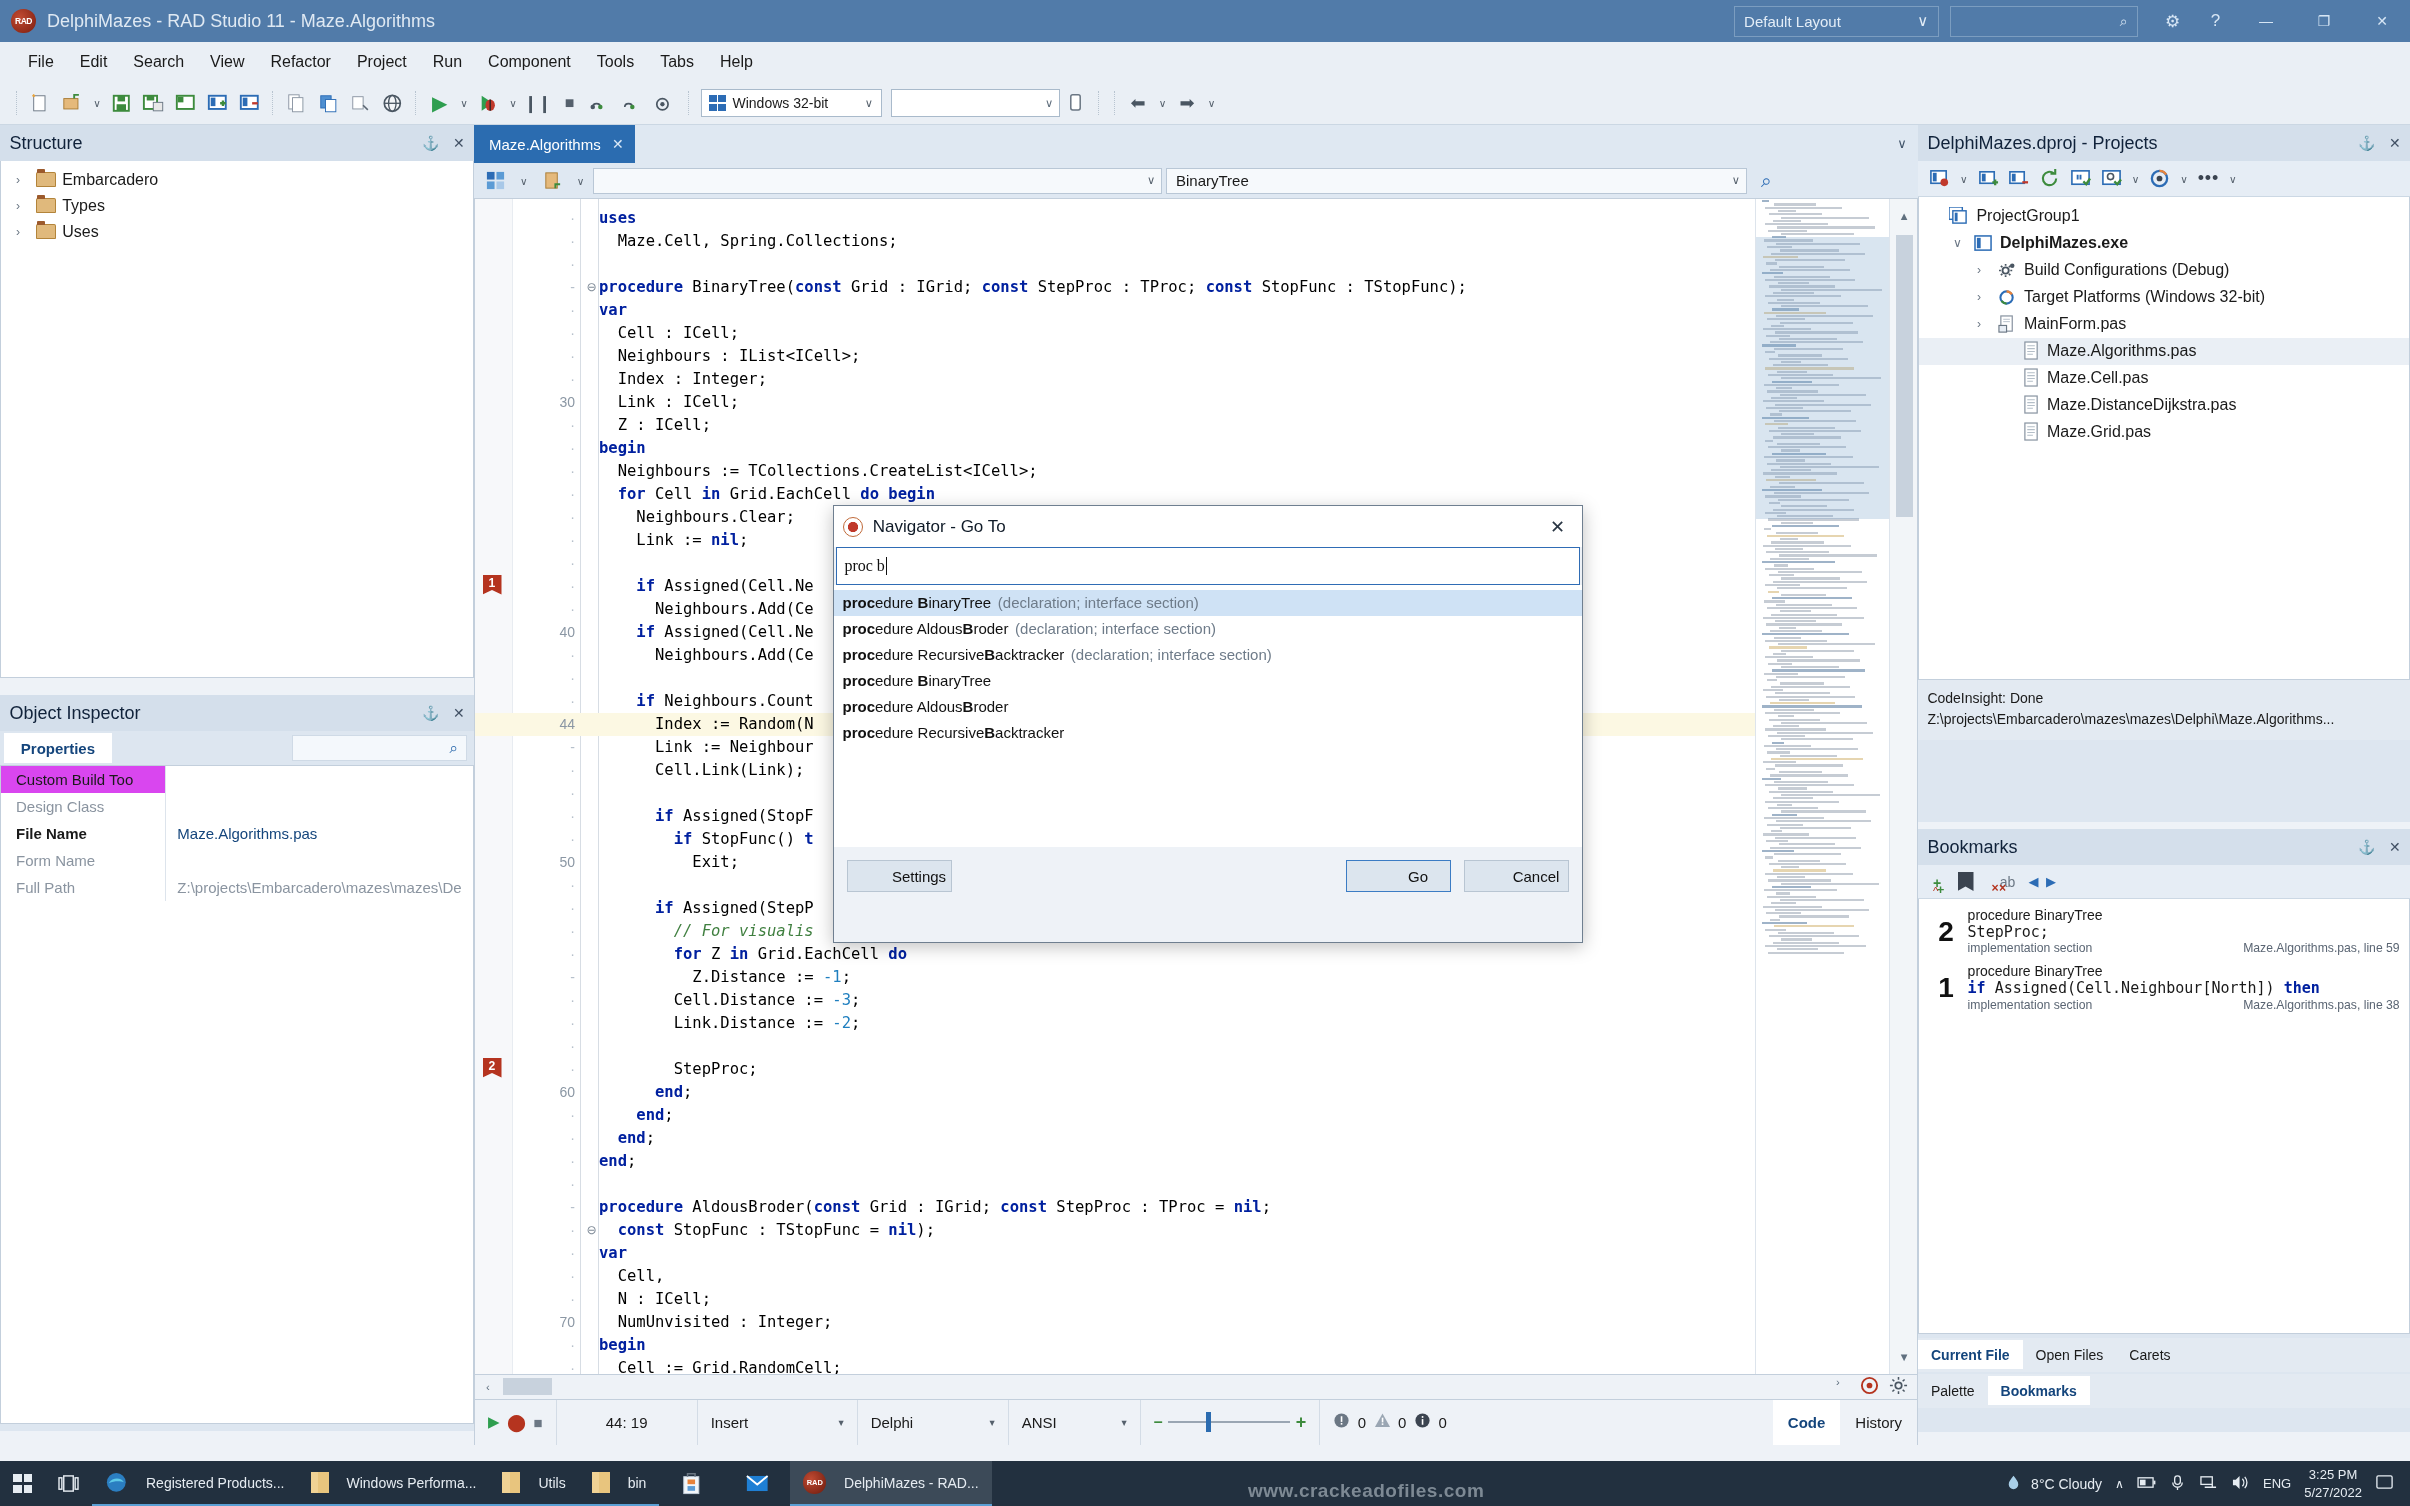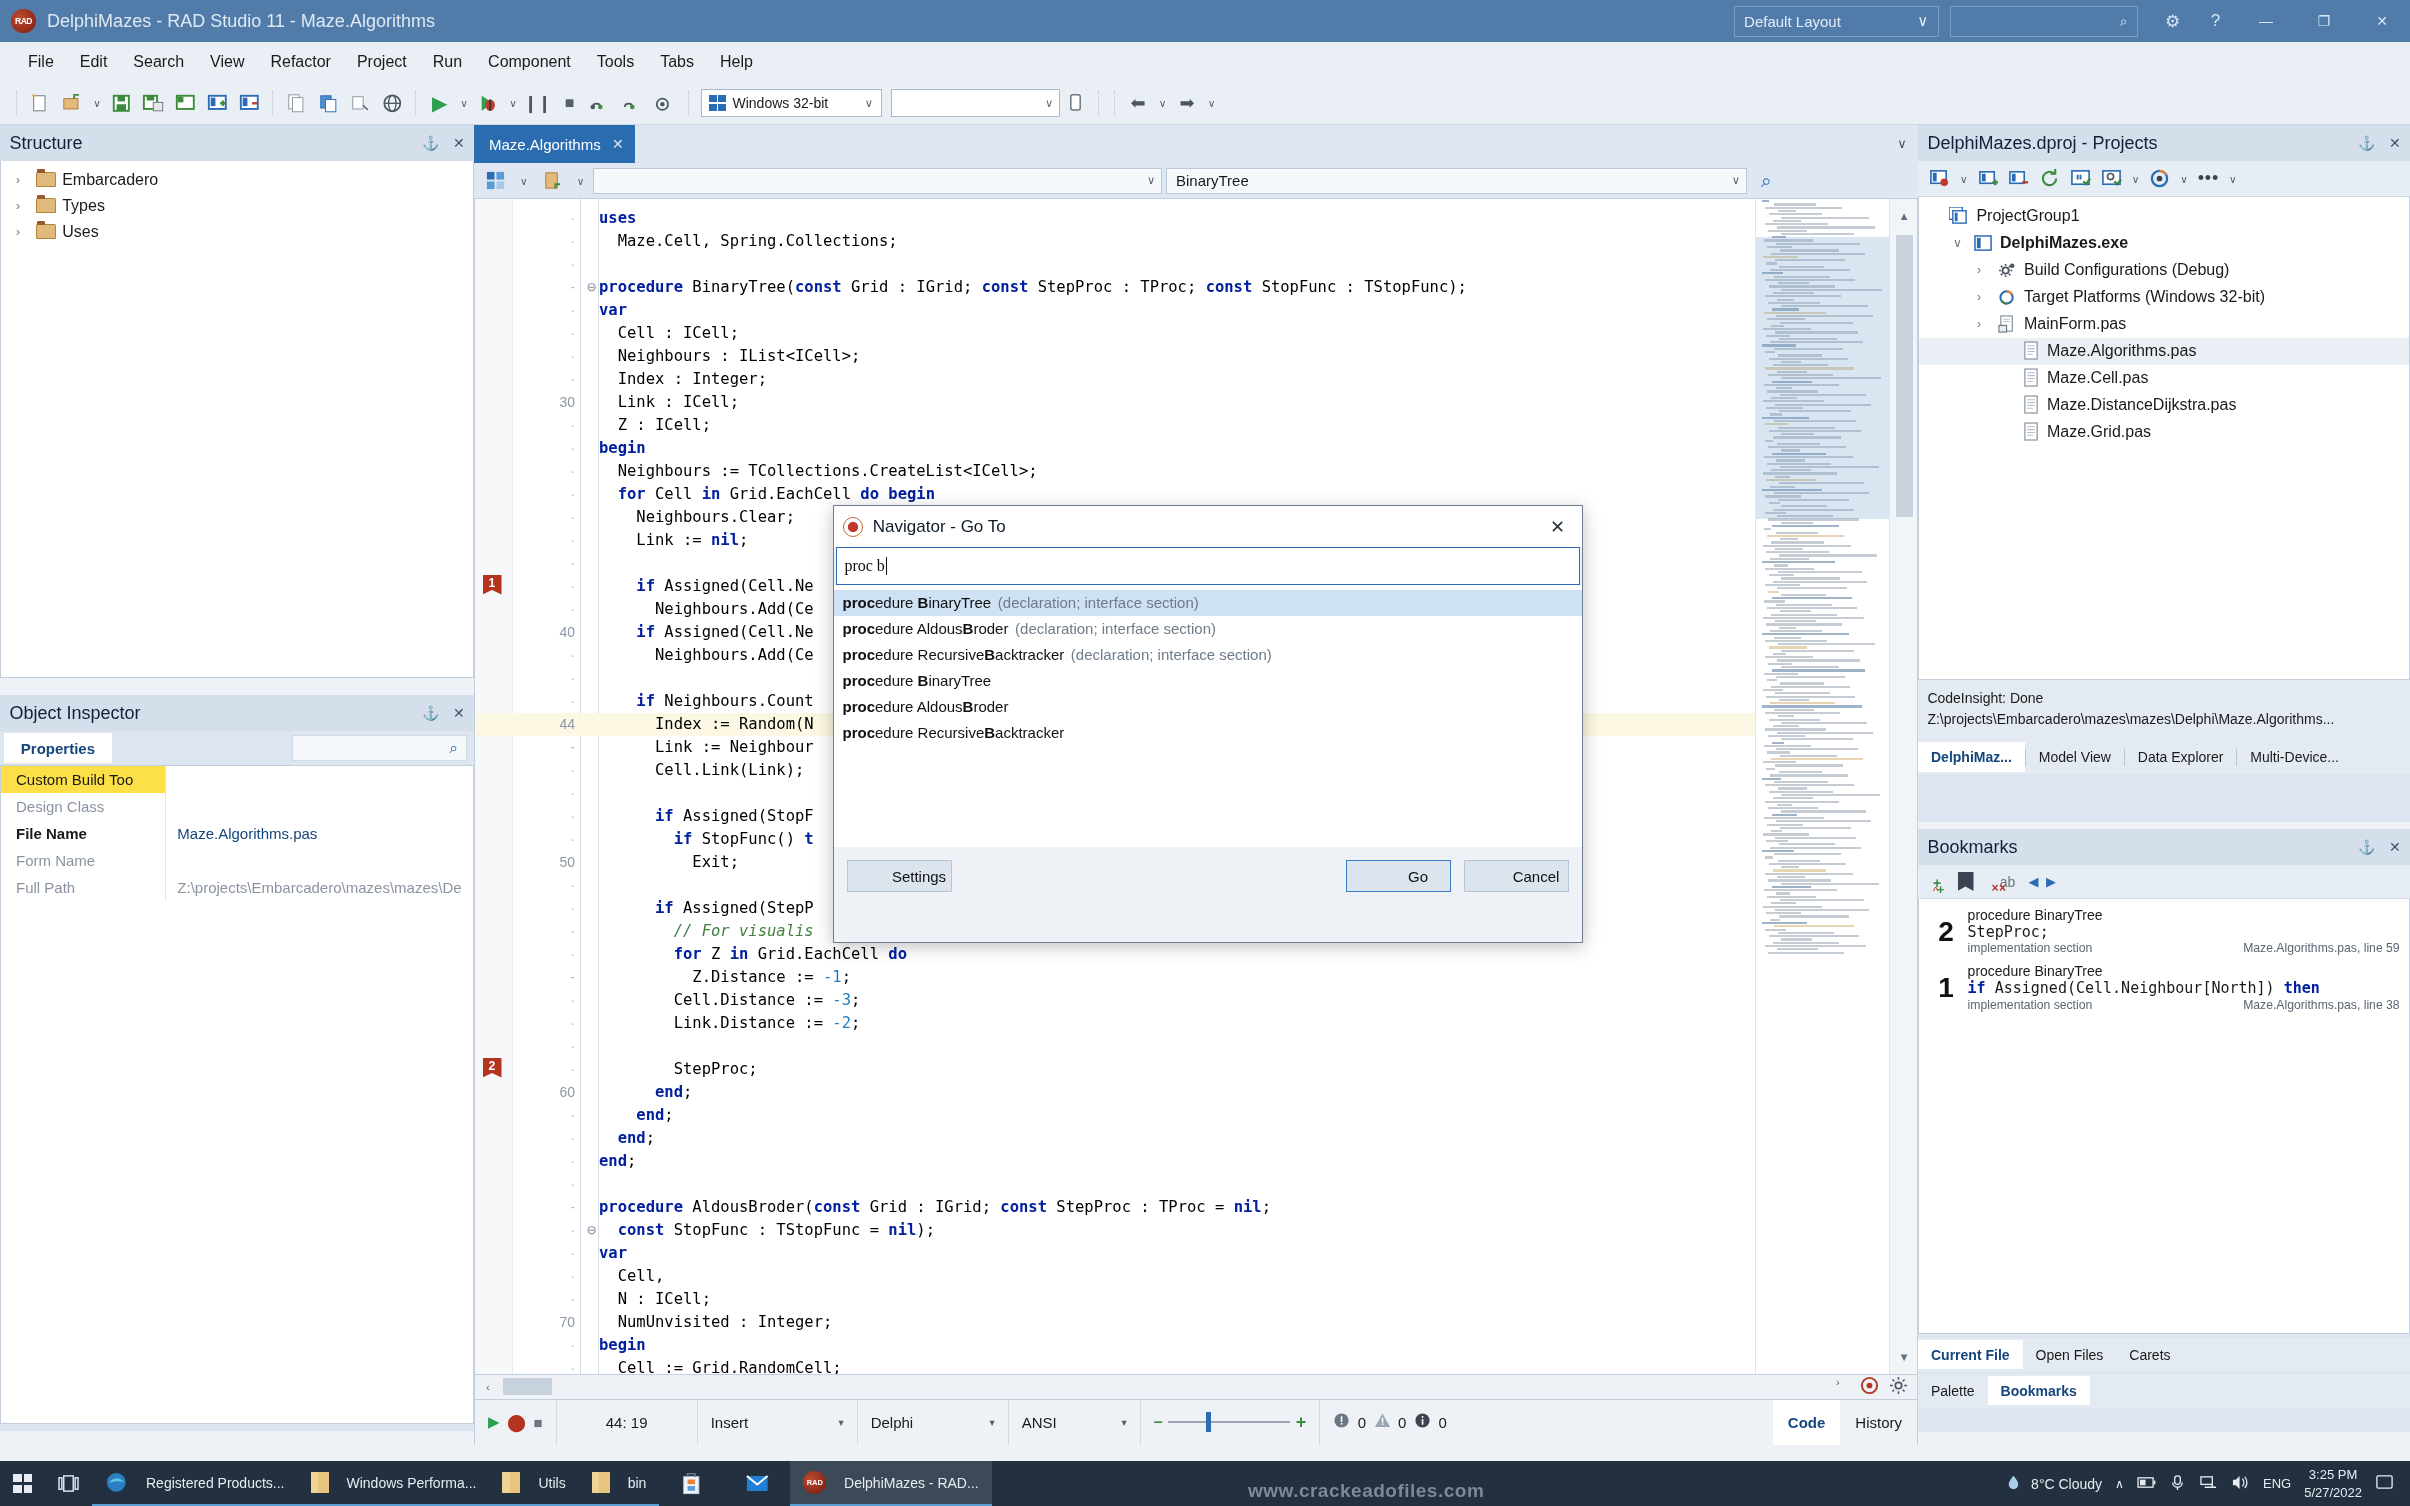--- a/index.html
+++ b/index.html
@@ -125,21 +125,21 @@
     justify-content: flex-end; padding-right: 7.5px; margin-right: 7.5px;
     color: #2464aa; font-size: 15px;
   }
   .oi-grid { background: #fff; border: 0.9px solid #c3cfdc; height: 659px; }
   .oi-row { display: flex; height: 27px; font-size: 15px; align-items: center; }
   .oi-row .k { width: 165px; padding-left: 15px; color: #1a1a1a;
     border-right: 0.9px solid #dde4ec; height: 27px; display:flex;
     align-items:center; overflow:hidden; white-space:nowrap; }
   .oi-row .v { padding-left: 11.3px; color: #14457c; overflow:hidden;
     white-space: nowrap; flex: 1; }
-  .oi-row.sel .k { background: #fde047; }
+  .oi-row.sel .k { background: #d946ef; }
   .oi-row.sel .v { background: #fff; }
   .oi-row.dim .k { color: #8a94a0; }
   .oi-row.dim .v { color: #8a94a0; }
   .oi-row.bold .k { font-weight: bold; }
 
   
   .editor-wrap {
     position: absolute; left: 474px; top: 125px; width: 1444px; height: 1306px;
     background: #dde6f0;
   }
@@ -1090,29 +1090,20 @@
               <path d="M4.5 5h8M4.5 8h8M4.5 11h8M4.5 14h6" stroke="#b4bec8" stroke-width="1.2"></path>
             </svg>
           </span>
           <span>Maze.Grid.pas</span>
         </div>
       </div>
     <div class="ci-status">
       <div>CodeInsight: Done</div>
       <div>Z:\projects\Embarcadero\mazes\mazes\Delphi\Maze.Algorithms...</div>
     </div>
-    <div class="proj-tabs">
-      <div class="ptab active">DelphiMaz...</div>
-      <div class="ptab-sep"></div>
-      <div class="ptab">Model View</div>
-      <div class="ptab-sep"></div>
-      <div class="ptab">Data Explorer</div>
-      <div class="ptab-sep"></div>
-      <div class="ptab">Multi-Device...</div>
-    </div>
   </div>
 
   <div class="bookmarks">
     <div class="panel-head">
       <span>Bookmarks</span>
       <span class="hdr-icons">
         <span>⚓</span>
         <span>✕</span>
       </span>
     </div>

